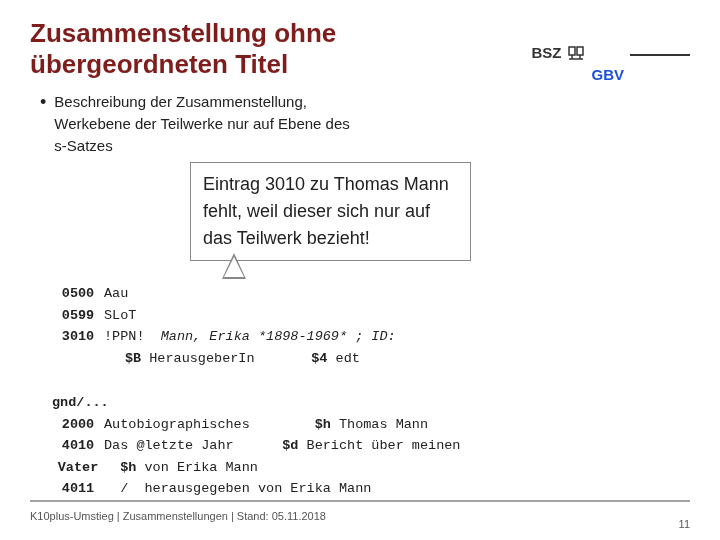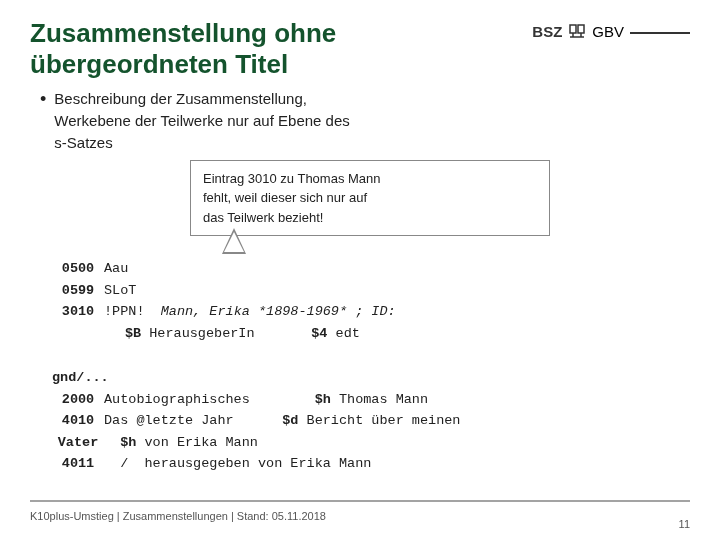--- a/index.html
+++ b/index.html
@@ -28,21 +28,21 @@
       margin-bottom: 8px;
     }
 
     .title-block {
       flex: 1;
     }
 
     .main-title {
       font-size: 26px;
       font-weight: bold;
-      color: #14532d;
+      color: #7f1d1d;
       line-height: 1.2;
     }
 
     .logo-area {
       display: flex;
       align-items: center;
       gap: 6px;
       font-size: 14px;
       font-weight: bold;
       color: #333;
@@ -59,23 +59,24 @@
 
     .logo-divider {
       width: 18px;
       height: 18px;
       display: inline-flex;
       align-items: center;
       justify-content: center;
     }
 
     .logo-gbv {
-      font-weight: normal;
+      font-weight: bold;
       font-size: 15px;
-      color: #000000;
+      color: #1d4ed8;
+      margin-top: 44px;
     }
 
     
     .bullet-section {
       margin-bottom: 10px;
       padding-left: 10px;
     }
 
     .bullet-item {
       display: flex;
@@ -99,26 +100,26 @@
     .tooltip-wrapper {
       position: relative;
       margin-left: 160px;
       margin-bottom: 8px;
       margin-top: -4px;
     }
 
     .tooltip-box {
       border: 1px solid #888;
       padding: 8px 12px;
-      font-size: 13px;
+      font-size: 18px;
       line-height: 1.5;
       color: #222;
       background: #fff;
       display: inline-block;
-      width: 360px;
+      width: 281px;
     }
 
     
     .data-section {
       font-family: 'Courier New', Courier, monospace;
       font-size: 13.5px;
       line-height: 1.6;
       color: #222;
       padding-left: 22px;
       margin-top: 14px;

